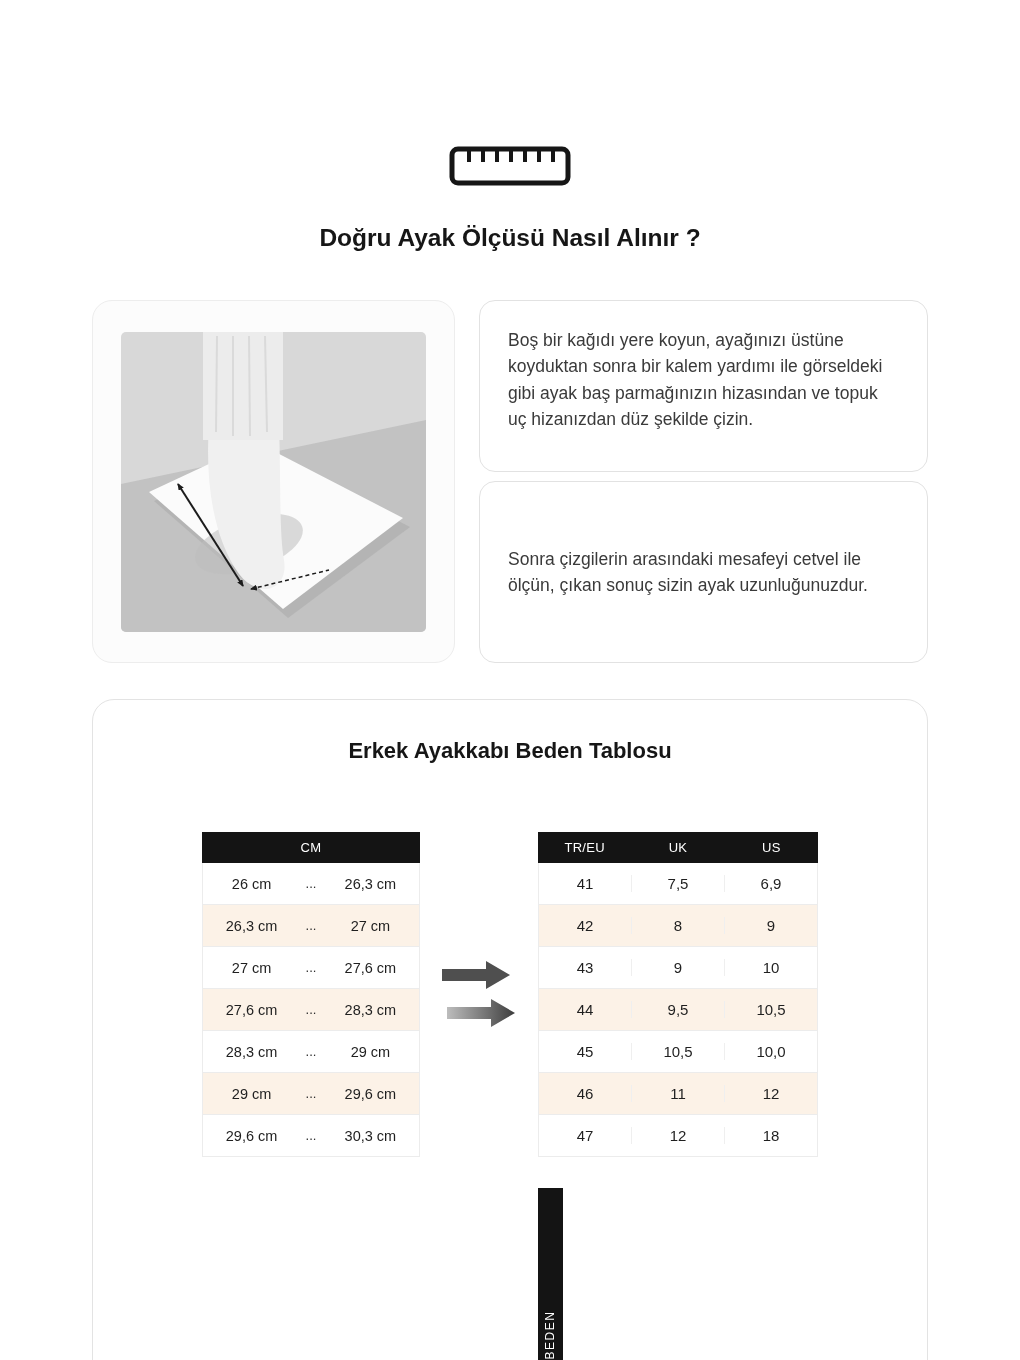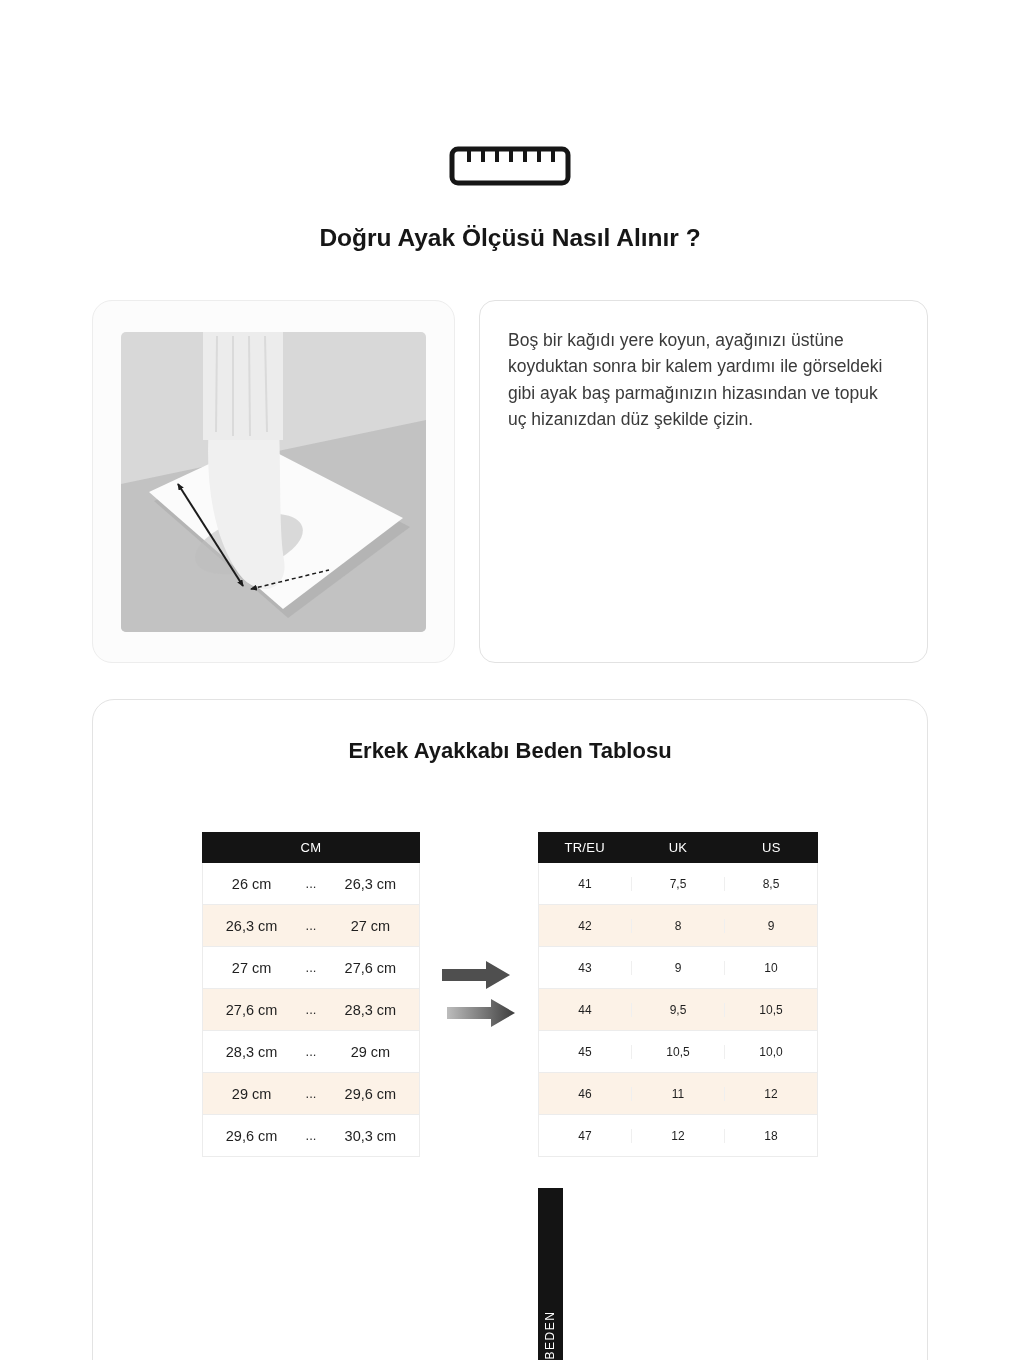--- a/index.html
+++ b/index.html
@@ -7,21 +7,21 @@
   body { font-family: "Liberation Sans", sans-serif; color: #1c1c1c; }
   .container { width: 836px; margin: 0 auto; padding-top: 146px; border-radius: 22px; }
 
   .icon-wrap { display: flex; justify-content: center; }
   .page-title { margin-top: 38px; text-align: center; font-size: 24.5px; font-weight: 700; color: #161616; }
 
   .steps { margin-top: 48px; display: flex; gap: 24px; }
   .photo-card { width: 363px; height: 363px; flex: 0 0 auto; background: #fcfcfc; border: 1px solid #ededed;
                 border-radius: 20px; display: flex; align-items: center; justify-content: center; }
   .photo-frame { width: 305px; height: 300px; border-radius: 5px; overflow: hidden; }
-  .step-boxes { flex: 1; display: flex; flex-direction: row; gap: 9px; }
+  .step-boxes { flex: 1; display: flex; flex-direction: column; gap: 9px; }
   .step-box { border: 1px solid #e2e2e2; border-radius: 16px; padding: 26px 28px;
               font-size: 17.5px; line-height: 1.5; color: #3a3a3a; }
   .step-box-1 { min-height: 172px; }
   .step-box-2 { flex: 1; display: flex; align-items: center; }
 
   .chart-card { margin-top: 36px; border: 1px solid #e3e3e3; border-radius: 22px; padding: 38px 8px 116px; }
   .chart-title { text-align: center; font-size: 22px; font-weight: 700; color: #161616; }
 
   .tables { margin-top: 68px; display: flex; justify-content: center; align-items: flex-start; }
 
@@ -35,21 +35,21 @@
   .cm-row .c-s { width: 10%; text-align: center; font-size: 13px; color: #2e2e2e; }
   .alt { background: #fcf2e7 !important; }
 
   .arrows { margin: 127px 22px 0 22px; width: 74px; flex: 0 0 auto; }
 
   .right-group { display: flex; align-items: flex-start; flex-direction: column; }
   .size-table { width: 280px; }
   .size-table .tbl-header span { flex: 1; text-align: center; }
   .sz-rows { border-left: 1px solid #ececec; border-right: 1px solid #ececec; }
   .sz-row { display: flex; align-items: center; height: 42px; border-bottom: 1px solid #ececec;
-            font-size: 12px; color: #1f1f1f; background: #ffffff; }
+            font-size: 15px; color: #1f1f1f; background: #ffffff; }
   .sz-row span { flex: 1; text-align: center; border-right: 1px solid #efefef; }
   .sz-row span:last-child { border-right: none; }
 
   .beden-bar { width: 25px; height: 294px; margin-top: 31px; background: #141414; color: #ffffff;
                display: flex; align-items: center; justify-content: center; }
   .beden-text { transform: rotate(-90deg); font-size: 12px; letter-spacing: 1.5px; white-space: nowrap; }
 </style>
 </head>
 <body>
 
@@ -98,20 +98,23 @@
           <line x1="57" y1="152" x2="122" y2="254" stroke="#1c1c1c" stroke-width="2" marker-start="url(#ah)" marker-end="url(#ah)"></line>
           <line x1="130" y1="257" x2="208" y2="238" stroke="#1c1c1c" stroke-width="1.5" stroke-dasharray="4 3" marker-start="url(#ah)"></line>
         </svg>
       </div>
     </div>
 
     <div class="step-boxes">
       <div class="step-box step-box-1">
         <p>Boş bir kağıdı yere koyun, ayağınızı üstüne koyduktan sonra bir kalem yardımı ile görseldeki gibi ayak baş parmağınızın hizasından ve topuk uç hizanızdan düz şekilde çizin.</p>
       </div>
+      <div class="step-box step-box-2">
+        <p>Sonra çizgilerin arasındaki mesafeyi cetvel ile ölçün, çıkan sonuç sizin ayak uzunluğunuzdur.</p>
+      </div>
     </div>
 
   </div>
 
   <div class="chart-card">
     <h2 class="chart-title">Erkek Ayakkabı Beden Tablosu</h2>
 
     <div class="tables">
 
       <div class="cm-table">
@@ -172,21 +175,21 @@
         <div class="size-table">
           <div class="tbl-header">
             <span>TR/EU</span>
             <span>UK</span>
             <span>US</span>
           </div>
           <div class="sz-rows">
             <div class="sz-row">
               <span>41</span>
               <span>7,5</span>
-              <span>8,5</span>
+              <span>6,9</span>
             </div>
             <div class="sz-row alt">
               <span>42</span>
               <span>8</span>
               <span>9</span>
             </div>
             <div class="sz-row">
               <span>43</span>
               <span>9</span>
               <span>10</span>

